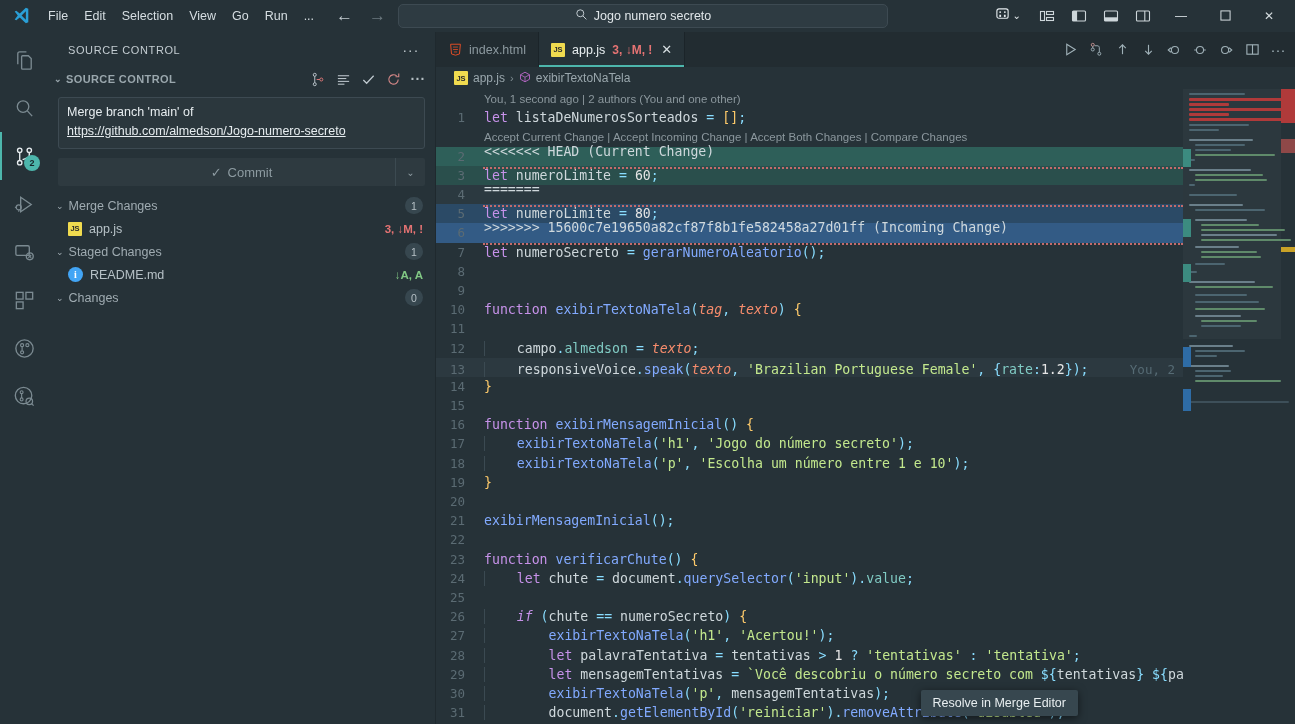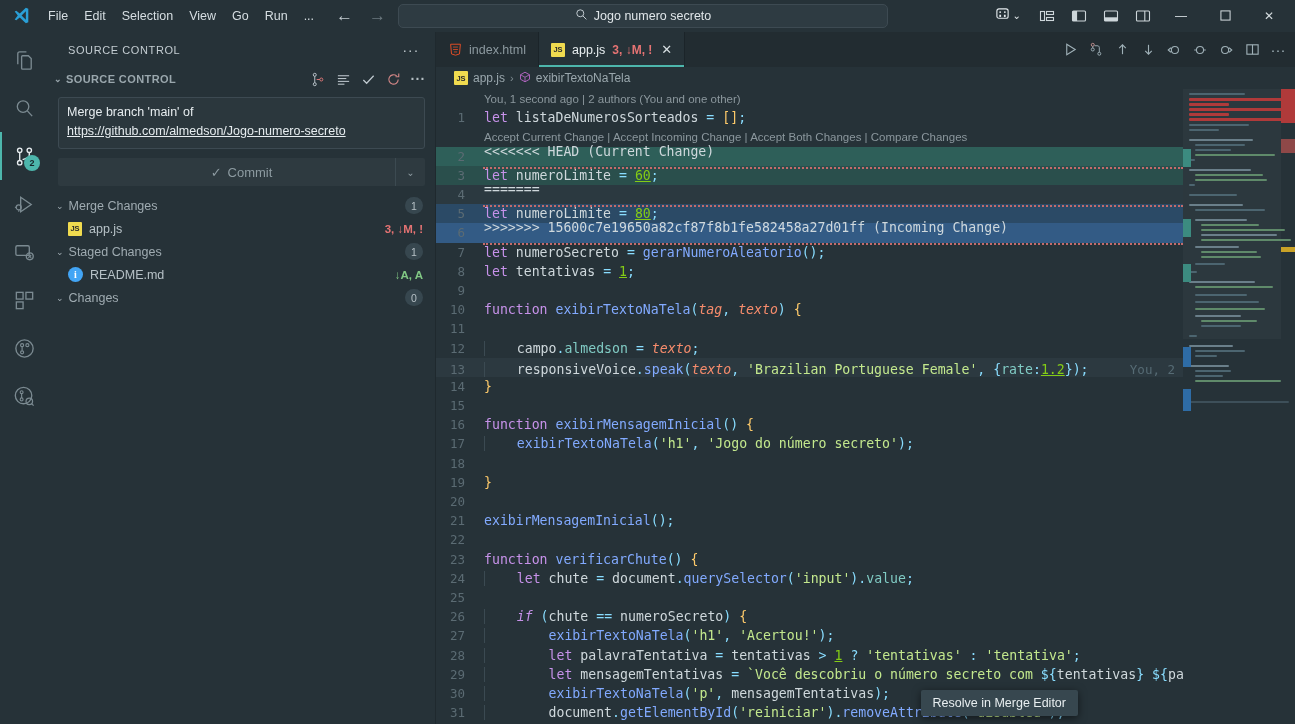--- a/index.html
+++ b/index.html
@@ -180,21 +180,21 @@
     background: #2c3940; z-index: -1;
   }
   .wavy { border-bottom: 2px dotted #c46b6b; padding-bottom: 8px; }
   .indent-guide { border-left: 1px solid #3b4a52; }
 
   
   .kw { color: #c792ea; }
   .fn { color: #82aaff; }
   .var { color: #cfd8dc; }
   .str { color: #c3e88d; }
-  .num { color: #84cc16; text-decoration: underline; }
+  .num { color: #e5e5e5; }
   .punct { color: #89ddff; }
   .op { color: #89ddff; }
   .prop { color: #80cbc4; }
   .param { color: #f78c6c; font-style: italic; }
   .meth { color: #82aaff; }
   .conf { color: #cfd8dc; }
   .tmpl { color: #c3e88d; }
   .tmplx { color: #89ddff; }
   .yellowb { color: #ffcb6b; }
 
@@ -579,21 +579,20 @@
             <div class="ct conf wavy">&gt;&gt;&gt;&gt;&gt;&gt;&gt; 15600c7e19650a82cf87f8b1fe582458a27d01ff (Incoming Change)</div>
           </div>
 
           <div class="cl">
             <div class="gutter">7</div>
             <div class="ct"><span class="kw">let</span> <span class="var">numeroSecreto</span> <span class="op">=</span> <span class="meth">gerarNumeroAleatorio</span><span class="punct">();</span></div>
           </div>
 
           <div class="cl">
             <div class="gutter">8</div>
-            <div class="ct"><span class="kw">let</span> <span class="var">tentativas</span> <span class="op">=</span> <span class="num">1</span><span class="punct">;</span></div>
           </div>
 
           <div class="cl">
             <div class="gutter">9</div>
             <div class="ct"></div>
           </div>
 
           <div class="cl">
             <div class="gutter">10</div>
             <div class="ct"><span class="kw">function</span> <span class="fn">exibirTextoNaTela</span><span class="punct">(</span><span class="param">tag</span><span class="punct">,</span> <span class="param">texto</span><span class="punct">)</span> <span class="yellowb">{</span></div>
@@ -628,20 +627,21 @@
             <div class="ct"><span class="kw">function</span> <span class="fn">exibirMensagemInicial</span><span class="punct">()</span> <span class="yellowb">{</span></div>
           </div>
 
           <div class="cl">
             <div class="gutter">17</div>
             <div class="ct"><span class="indent-guide">    </span><span class="meth">exibirTextoNaTela</span><span class="punct">(</span><span class="str">'h1'</span><span class="punct">,</span> <span class="str">'Jogo do número secreto'</span><span class="punct">);</span></div>
           </div>
 
           <div class="cl">
             <div class="gutter">18</div>
+            <div class="ct"><span class="indent-guide">    </span><span class="meth">exibirTextoNaTela</span><span class="punct">(</span><span class="str">'p'</span><span class="punct">,</span> <span class="str">'Escolha um número entre 1 e 10'</span><span class="punct">);</span></div>
           </div>
 
           <div class="cl">
             <div class="gutter">19</div>
             <div class="ct"><span class="yellowb">}</span></div>
           </div>
 
           <div class="cl">
             <div class="gutter">20</div>
             <div class="ct"></div>

